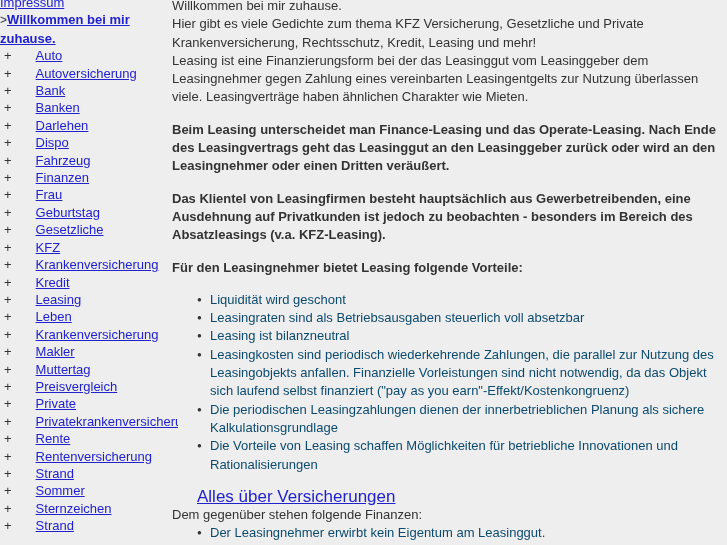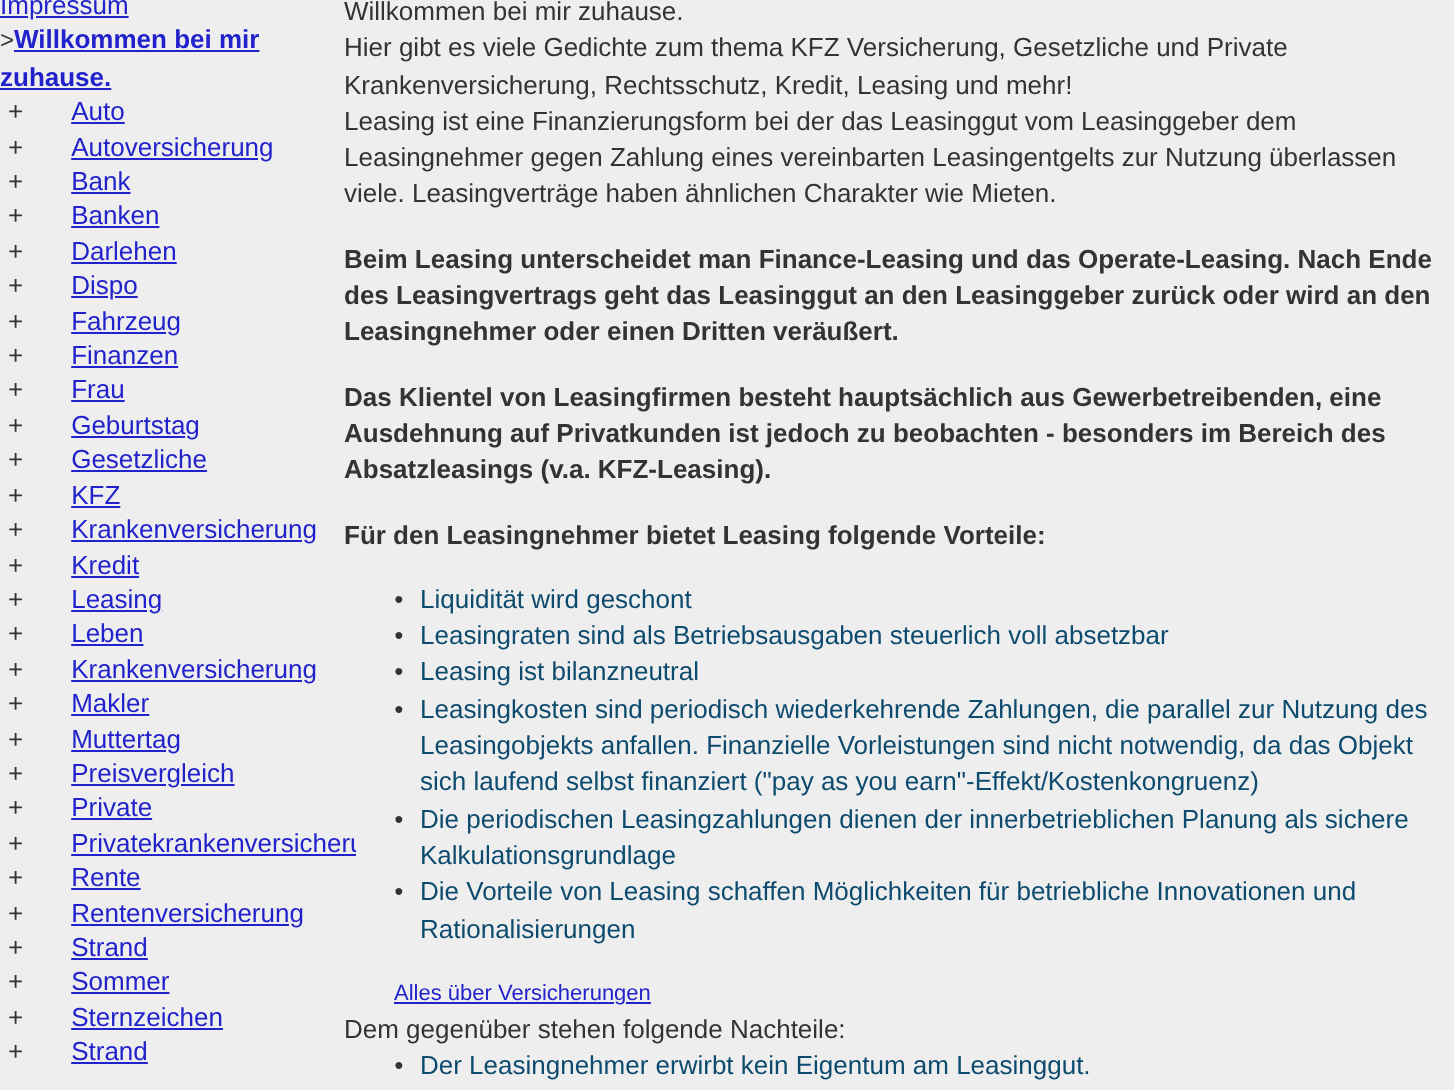--- a/index.html
+++ b/index.html
@@ -128,21 +128,21 @@
     font-size: 8px;
     line-height: 18.3px;
     color: #333333;
   }
 
   .inner-link {
     display: inline-block;
     margin-left: 25px;
     color: #2222cc;
     text-decoration: underline;
-    font-size: 11px;
+    font-size: 17px;
     line-height: 18.3px;
   }
   .plain-indent {
     margin-left: 25px;
   }
   .gap {
     height: 14px;
   }
 </style>
 </head>
@@ -215,21 +215,21 @@
         <li>Die periodischen Leasingzahlungen dienen der innerbetrieblichen Planung als sichere Kalkulationsgrundlage</li>
         <li>Die Vorteile von Leasing schaffen Möglichkeiten für betriebliche Innovationen und Rationalisierungen</li>
       </ul>
 
     <div class="gap"></div>
 
     <div>
       <a href="#" class="inner-link">Alles über Versicherungen</a>
     </div>
 
-    <p class="plain-indent">Dem gegenüber stehen folgende Nachteile:</p>
+    <p class="plain-indent">Dem gegenüber stehen folgende Finanzen:</p>
 
     <ul class="bullets" id="disadvantages-list">
         <li>Der Leasingnehmer erwirbt kein Eigentum am Leasinggut.</li>
         <li>Die Gesamtkosten des Leasing sind, betrachtet man den gesamten Nutzungszeitraum,</li>
       </ul>
 
   </main>
 
 </div>
 

